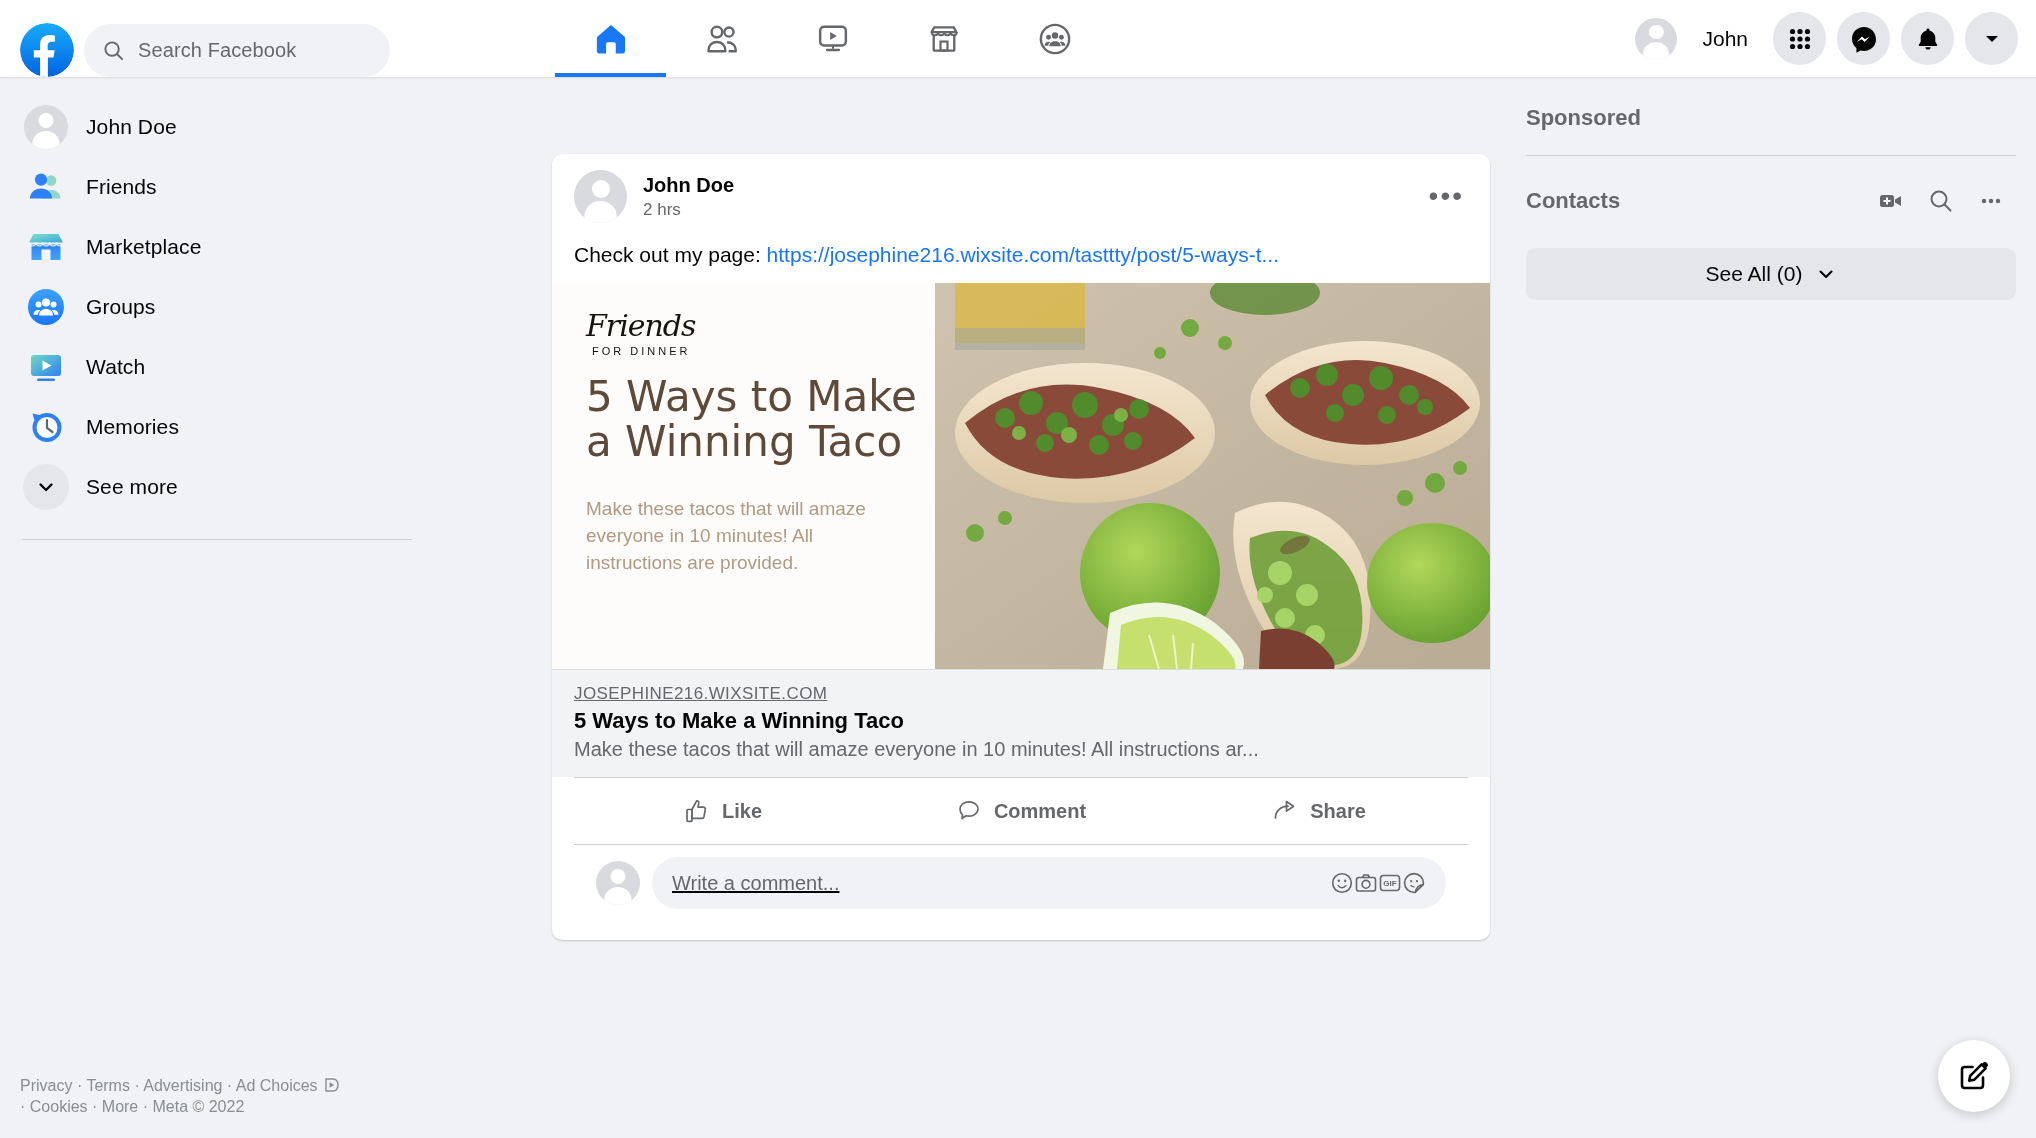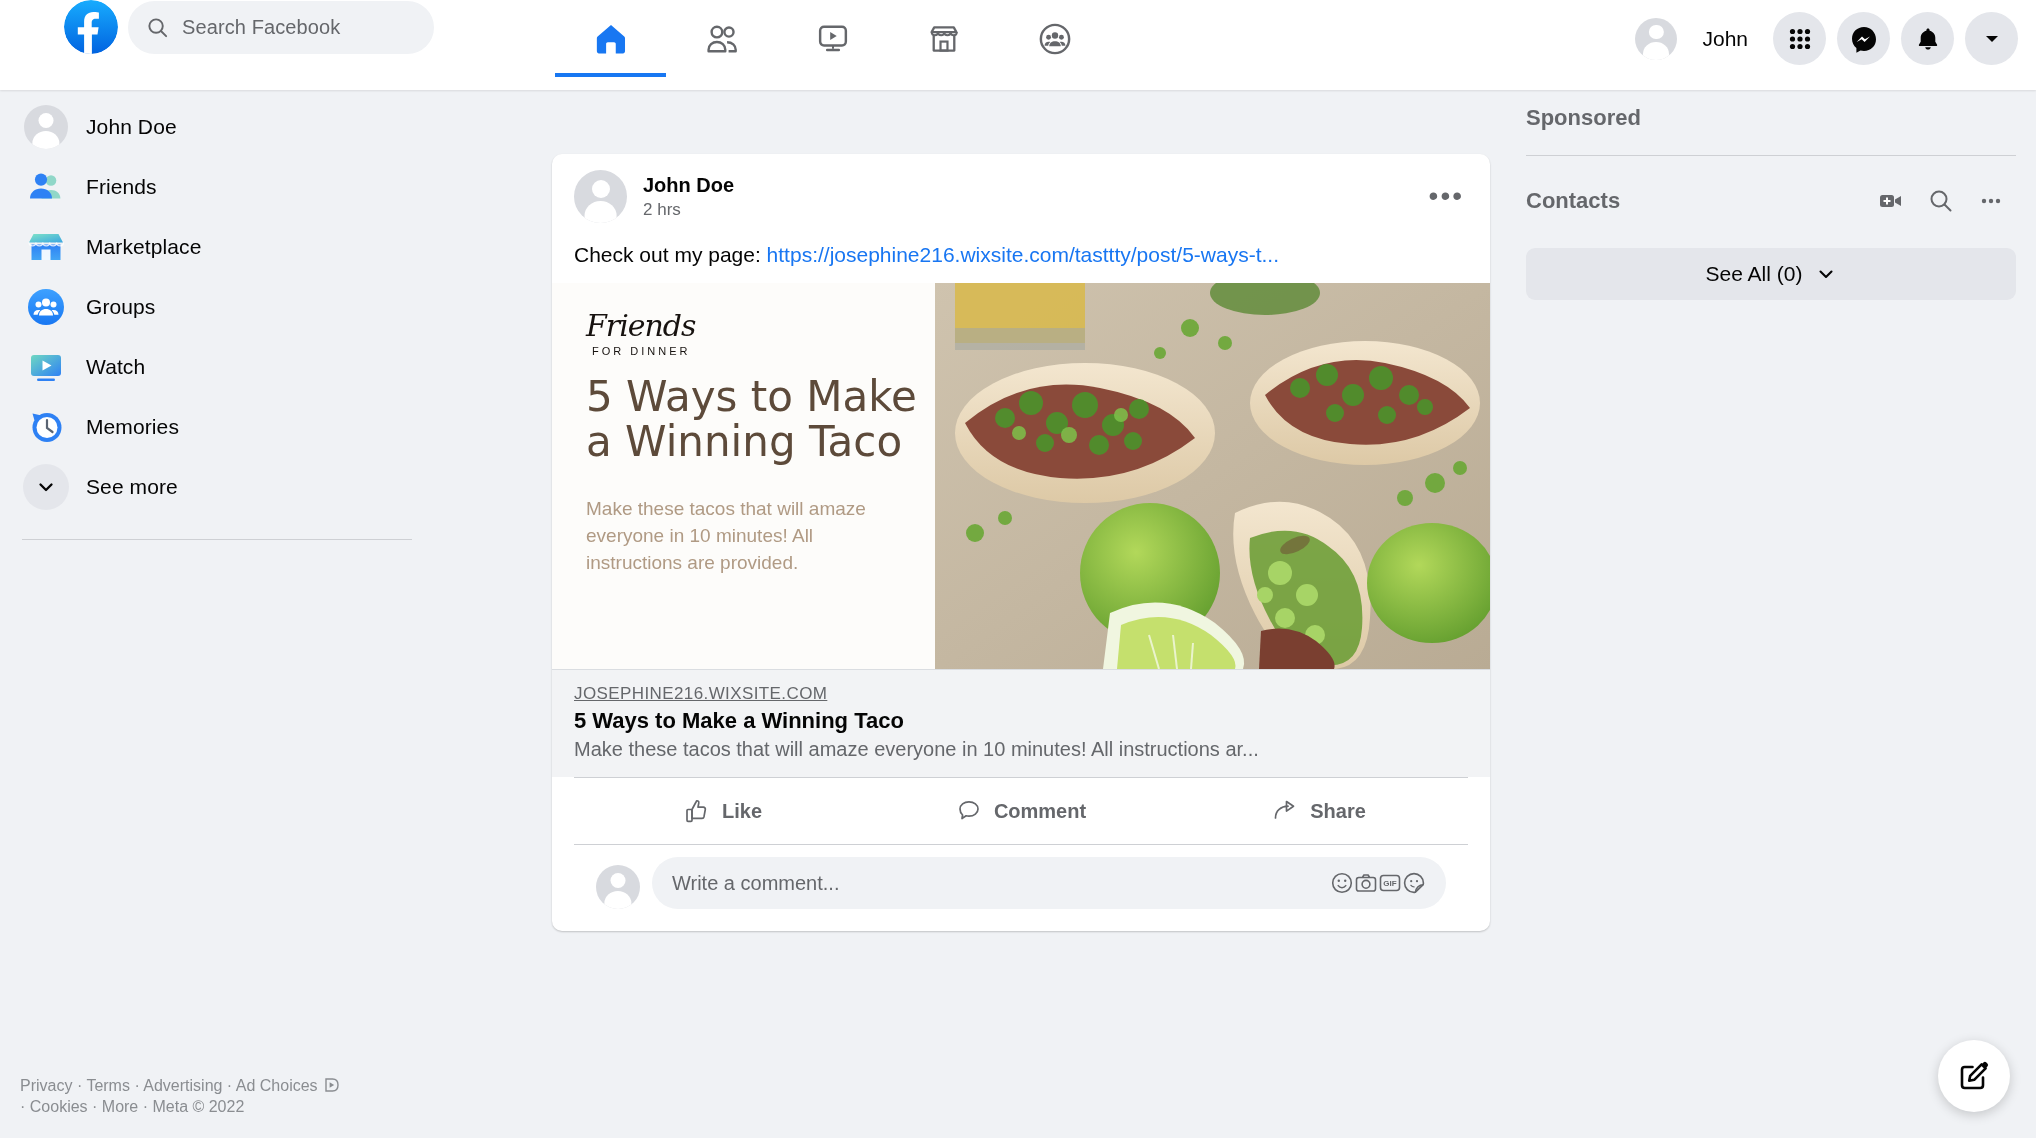--- a/index.html
+++ b/index.html
@@ -6,26 +6,25 @@
   html, body {
     width: 2036px; height: 1138px;
     background: #f0f2f5;
     font-family: "Liberation Sans", sans-serif;
     overflow: hidden;
   }
 
   
   .topbar {
     position: absolute; top: 0; left: 0;
-    width: 2036px; height: 90px;
+    width: 2036px; height: 77px;
     background: #ffffff;
-    display: flex; align-items: flex-start;
+    display: flex; align-items: flex-end;
     box-shadow: 0 1px 2px rgba(0,0,0,0.10);
     z-index: 30;
-    padding-left: 44px;
   }
   .tb-left { display: flex; align-items: center; padding-left: 20px; gap: 10px; }
   .fb-logo { width: 54px; height: 54px; border-radius: 50%; display:block; }
   .search-box {
     width: 306px; height: 53px; border-radius: 27px;
     background: #f0f2f5; display: flex; align-items: center;
     gap: 13px; padding: 0 18px;
   }
   .search-box .mag { flex: 0 0 auto; }
   .search-ph { color: #65676b; font-size: 20px; letter-spacing: .1px;}
@@ -160,24 +159,25 @@
     margin: 0 22px; padding: 6px 0 6px 0;
     border-top: 1px solid #ced0d4;
     display: flex;
   }
   .action-btn {
     flex: 1 1 0; height: 54px; display: flex; align-items: center; justify-content: center;
     gap: 12px; border-radius: 7px; cursor: pointer;
     font-size: 20px; color: #65676b; font-weight: bold; text-align: center;
   }
   .comment-row {
-    display: flex; align-items: flex-end; gap: 12px;
-    padding: 12px 22px 22px 22px;
+    display: flex; align-items: center; gap: 12px;
+    padding: 12px 22px 31px 22px;
     border-top: 1px solid #ced0d4; margin: 0 22px;
     border-top: none;
+    text-decoration: underline;
   }
   .comment-sep { height: 1px; background: #ced0d4; margin: 0 22px; }
   .comment-input {
     flex: 1 1 auto; height: 52px; background: #f0f2f5; border-radius: 26px;
     display: flex; align-items: center; padding: 0 20px;
   }
   .comment-ph { font-size: 20px; color: #65676b; flex: 1 1 auto; }
   .comment-icons { display: flex; align-items: center; }
 
   

